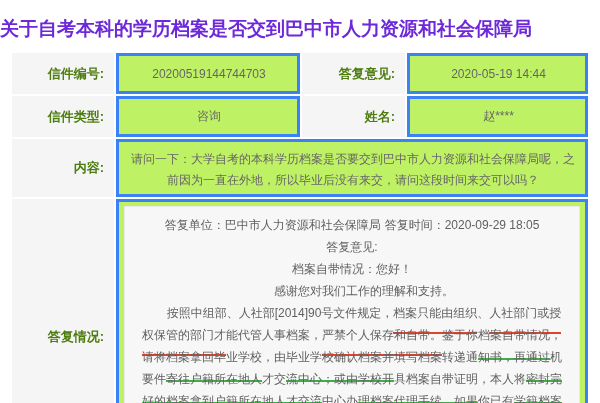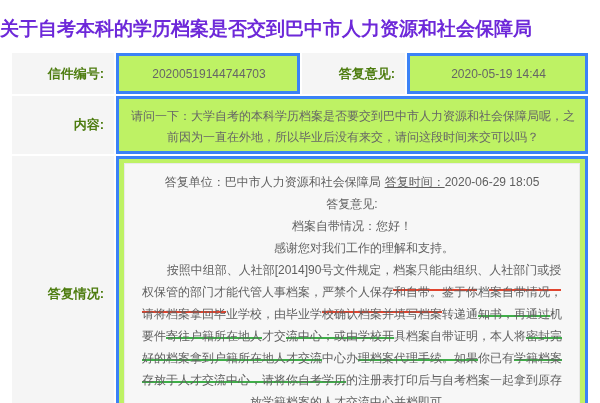--- a/index.html
+++ b/index.html
@@ -51,21 +51,21 @@
   tr.reply-row td.val { padding: 4px 5px; vertical-align: middle; }
   .reply-box {
     background: var(--reply-box-bg, #f7f7f7);
     border: 1px solid #e9e9e9;
     padding: 7px 12px 10px 12px;
     line-height: 22px;
     color: #5f5f5f;
   }
   .reply-box p { margin: 0; }
   .indent { text-indent: 2em; }
-  .reply-time { margin-left: 4px; text-decoration: underline; }
+  .reply-time { margin-left: 4px; }
   .u-red   { border-bottom: 2px solid var(--u-red, #e0442e); padding-bottom: 12px; }
   .u-green { border-bottom: 2px solid var(--u-green, #3fae49); padding-bottom: 16px; }
 </style>
 </head>
 <body>
 
 <div class="page">
 
   <h1 class="title">关于自考本科的学历档案是否交到巴中市人力资源和社会保障局</h1>
 
@@ -78,31 +78,37 @@
     </colgroup>
 
     <tbody>
         <tr class="short">
       <td class="lbl">信件编号:</td>
       <td class="val">20200519144744703</td>
       <td class="lbl">答复意见:</td>
       <td class="val">2020-05-19 14:44</td>
     </tr>
 
+    <tr class="short">
+      <td class="lbl">信件类型:</td>
+      <td class="val">咨询</td>
+      <td class="lbl">姓名:</td>
+      <td class="val">赵****</td>
+    </tr>
 
     <tr class="content-row">
       <td class="lbl" style="height:58px;">内容:</td>
       <td class="val" colspan="3">请问一下：大学自考的本科学历档案是否要交到巴中市人力资源和社会保障局呢，之前因为一直在外地，所以毕业后没有来交，请问这段时间来交可以吗？</td>
     </tr>
 
     <tr class="reply-row">
       <td class="lbl" style="height:196px;">答复情况:</td>
       <td class="val" colspan="3">
         <div class="reply-box">
-          <p><span>答复单位：</span><span>巴中市人力资源和社会保障局</span><span class="reply-time">答复时间：</span><span>2020-06-29 18:05</span></p>
+          <p><span>答复单位：</span><span>巴中市人力资源和社会保障局</span><span class="reply-time">答复时间：</span><span>2020-09-29 18:05</span></p>
           <p>答复意见:</p>
           <p>档案自带情况：您好！</p>
           <p class="indent">感谢您对我们工作的理解和支持。</p>
           <p class="indent"><span>按照中组部、人社部[2014]90号文件规定，</span><span class="u-red">档案只能由组织</span><span>、</span><span class="u-red">人社部门或授权保管的部门才</span><span>能代管人事档案，</span><span class="u-red">严禁个人保存和自带。</span><span>鉴于你</span><span class="u-green">档案自带情况</span><span>，请将</span><span class="u-green">档案拿回毕业学校</span><span>，由</span><span class="u-green">毕业学校确认档案并</span><span>填写档案转递通知书，再</span><span class="u-green">通过机要件寄往户籍所在地人才交流中心</span><span>；或由</span><span class="u-green">学校开具档案自带证明</span><span>，本人</span><span class="u-green">将密封完好的档案拿到户籍所在地人才交流中心</span><span>办理档案代理手续。如果你已有学籍档案存放于人才交流中心，请将你自考学历的注册表打印后与自考档案一起拿到原存放学籍档案的人才交流中心并档即可。</span></p>
         </div>
       </td>
     </tr>
   </tbody>
     </table>
 

